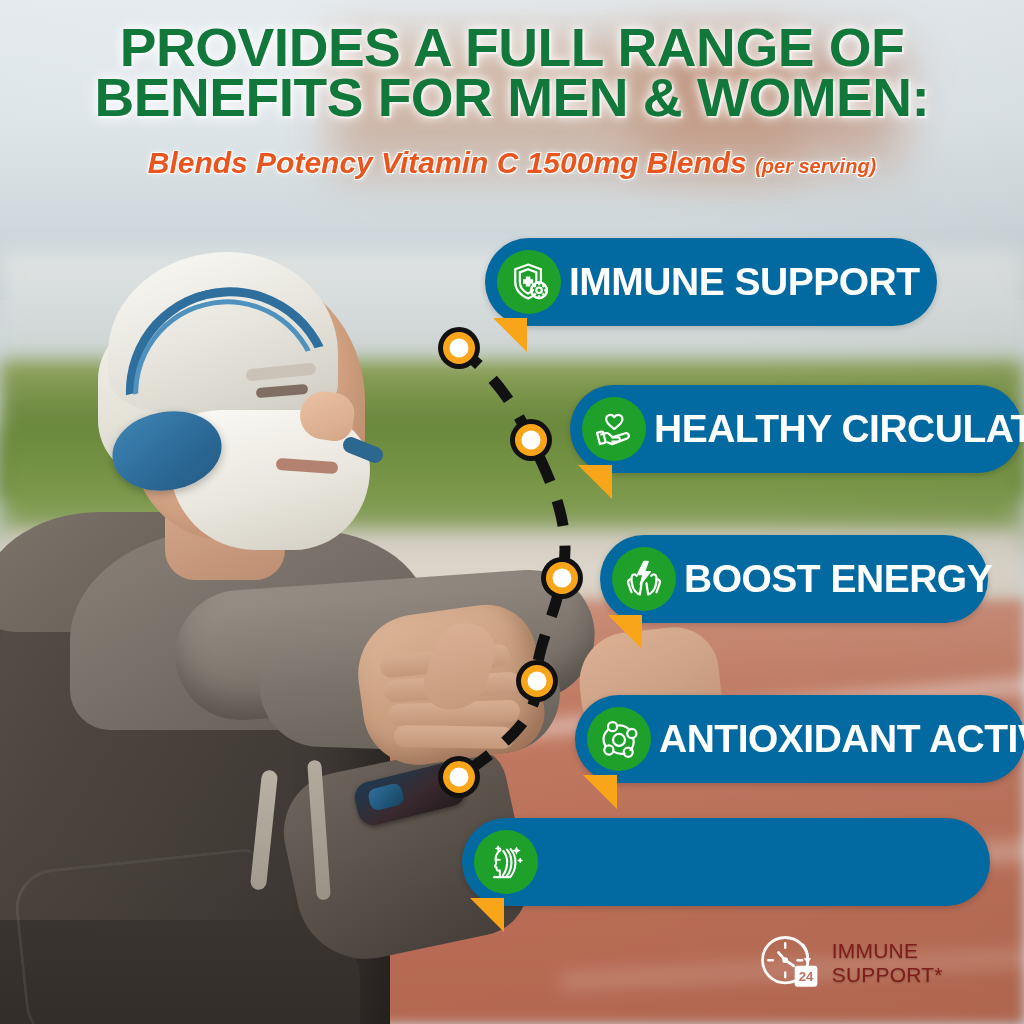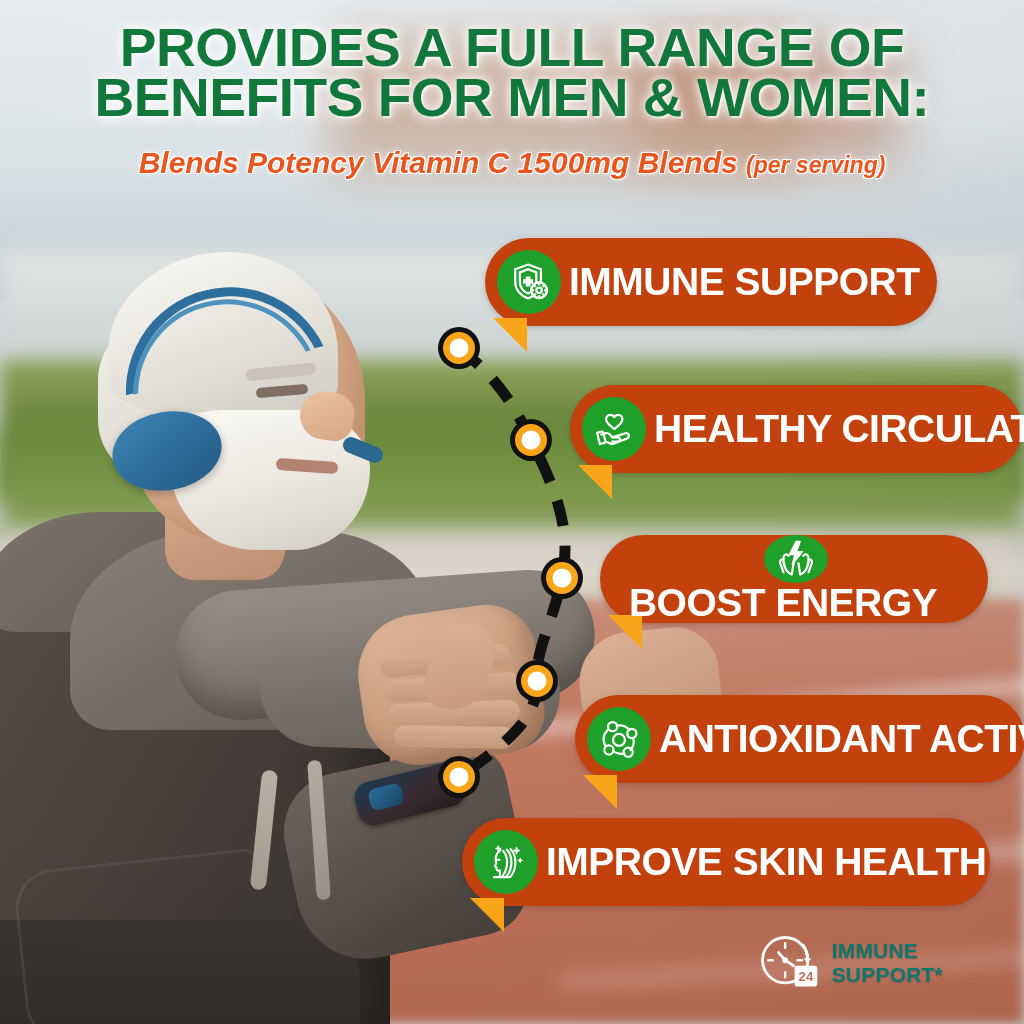--- a/index.html
+++ b/index.html
@@ -250,31 +250,31 @@
   }
   .headline .l2{display:block;}
 
   .subtitle{
     position:absolute;left:0;top:146px;width:1024px;
     text-align:center;color:#E8551E;font-style:italic;font-weight:bold;
     font-size:30px;line-height:34px;
     text-shadow:0 0 6px rgba(255,255,255,.95),1px 1px 0 #fff,-1px -1px 0 #fff,
                 1px -1px 0 #fff,-1px 1px 0 #fff;
   }
-  .subtitle .small{font-size:23px;}
+  .subtitle .small{font-size:20px;}
   .subtitle .l2{display:block;font-size:26px;}
 
   
   .connector{position:absolute;left:0;top:0;width:1024px;height:1024px;pointer-events:none;}
 
   
   .badge{
     position:absolute;
     height:88px;
-    background:#c2410c;
+    background:#0369a1;
     border-radius:44px;
     display:flex;align-items:center;
     box-shadow:0 2px 6px rgba(0,0,0,.18);
   }
   .badge .tail{
     position:absolute;left:8px;bottom:-26px;width:0;height:0;
     border-left:34px solid transparent;
     border-right:0 solid transparent;
     border-top:34px solid #F9A51A;
     transform:rotate(0deg);
@@ -291,21 +291,21 @@
     padding-right:22px;
     transform:scaleX(1.0);
   }
 
   
   .logo{
     position:absolute;left:754px;top:930px;
     display:flex;align-items:center;
   }
   .logo-text{
-    color:#0f766e;font-weight:bold;font-size:21px;letter-spacing:.2px;
+    color:#7f1d1d;font-weight:normal;font-size:21px;letter-spacing:.2px;
     text-shadow:0 1px 2px rgba(0,0,0,.25);
     margin-left:4px;
   }
 </style>
 </head>
 <body>
 
 <div id="stage">
 
   <div class="photo">
@@ -422,21 +422,21 @@
       <svg width="44" height="44" viewBox="0 0 48 48" fill="none" stroke="#FFFFFF" stroke-width="2.4" stroke-linecap="round" stroke-linejoin="round">
         <path d="M28.5 8.5 c-1.9 0-3.4 1.1-4.2 2.6 c-0.8-1.5-2.3-2.6-4.2-2.6 c-2.7 0-4.7 2.1-4.7 4.8 c0 4.4 5.4 7.8 8.9 10.6 c3.5-2.8 8.9-6.2 8.9-10.6 c0-2.7-2-4.8-4.7-4.8 z"></path>
         <path d="M10 30 l5-1.5 c1.5-0.4 3 0.2 4 1.2 l3.5 3.4 h5.5 c1.4 0 2.4 1.1 2.4 2.4 c0 1.3-1 2.3-2.4 2.3 h-6"></path>
         <path d="M22 33.1 l14.5-4.4 c1.6-0.5 3.2 0.5 3.6 2 c0.4 1.5-0.4 3-1.9 3.6 L22 40.5 l-5.5-2"></path>
         <path d="M5.5 28.2 l4.8-1.4 c0.9-0.3 1.8 0.3 2 1.2 l2.3 9.1 c0.2 0.9-0.3 1.8-1.2 2 l-4.8 1.3 z"></path>
       </svg>
     </div>
     <div class="badge-label">HEALTHY CIRCULATION</div>
   </div>
 
-  <div class="badge" style="left:600px;top:535px;width:388px;flex-direction:column;">
+  <div class="badge" style="left:600px;top:535px;width:388px;">
     <div class="tail"></div>
     <div class="icon-circle">
       <svg width="44" height="44" viewBox="0 0 48 48" fill="none" stroke="#FFFFFF" stroke-width="2.4" stroke-linecap="round" stroke-linejoin="round">
         <path d="M24 5 L17 19 h6 l-3 11 L31 16 h-6.5 L28.5 5 z" fill="#FFFFFF" stroke="#FFFFFF" stroke-width="1.6"></path>
         <path d="M16 20.5 c-2-2.5-5-1.5-5.5 1.2 c-0.6 3.3 0.4 8.4 1.4 11.3 c1.2 3.4 4 6.6 7.6 7.9 l1.8-12.3"></path>
         <path d="M8.5 24.5 c-1.8 0.8-2.3 2.6-1.6 4.6 l3.5 9.4"></path>
         <path d="M32 20.5 c2-2.5 5-1.5 5.5 1.2 c0.6 3.3-0.4 8.4-1.4 11.3 c-1.2 3.4-4 6.6-7.6 7.9 l-1.8-12.3"></path>
         <path d="M39.5 24.5 c1.8 0.8 2.3 2.6 1.6 4.6 l-3.5 9.4"></path>
       </svg>
     </div>
@@ -469,21 +469,20 @@
         <path d="M11 40.5 h16"></path>
         <path d="M21 12 c3 3.5 4.5 8.5 4.2 13.5 c-0.3 5-2 9.8-4.6 13"></path>
         <path d="M25 10.5 c3.5 4 5.2 9.5 4.9 15 c-0.3 5.5-2.4 10.8-5.4 14.2"></path>
         <path d="M29 10 c3.8 4.2 5.6 10 5.3 15.7 c-0.3 5.7-2.6 11.2-5.8 14.8"></path>
         <path d="M14.5 21.5 h2.5"></path>
         <path d="M35.5 8 l0.9 2.6 l2.6 0.9 l-2.6 0.9 l-0.9 2.6 l-0.9-2.6 l-2.6-0.9 l2.6-0.9 z" fill="#FFFFFF" stroke-width="1.2"></path>
         <path d="M15.5 6.5 l0.7 2 l2 0.7 l-2 0.7 l-0.7 2 l-0.7-2 l-2-0.7 l2-0.7 z" fill="#FFFFFF" stroke-width="1.2"></path>
         <path d="M39.5 20 l0.6 1.7 l1.7 0.6 l-1.7 0.6 l-0.6 1.7 l-0.6-1.7 l-1.7-0.6 l1.7-0.6 z" fill="#FFFFFF" stroke-width="1.2"></path>
       </svg>
     </div>
-    <div class="badge-label">IMPROVE SKIN HEALTH</div>
   </div>
 
   <div class="logo">
     <svg width="78" height="66" viewBox="0 0 78 66" fill="none">
       <circle cx="33" cy="30" r="24" stroke="#FFFFFF" stroke-width="3" fill="none" opacity=".95"></circle>
       <path d="M33 12 v5 M33 43 v5 M15 30 h5 M46 30 h5" stroke="#FFFFFF" stroke-width="2.6" stroke-linecap="round" opacity=".95"></path>
       <path d="M33 30 L42 36 M33 30 L26 22" stroke="#FFFFFF" stroke-width="3" stroke-linecap="round"></path>
       <circle cx="33" cy="30" r="3" fill="#FFFFFF"></circle>
       <path d="M52 14 a24 24 0 0 1 4.5 16.5" stroke="#FFFFFF" stroke-width="3" fill="none" stroke-linecap="round"></path>
       <path d="M56.5 33 l-4-5 h8 z" fill="#FFFFFF"></path>

